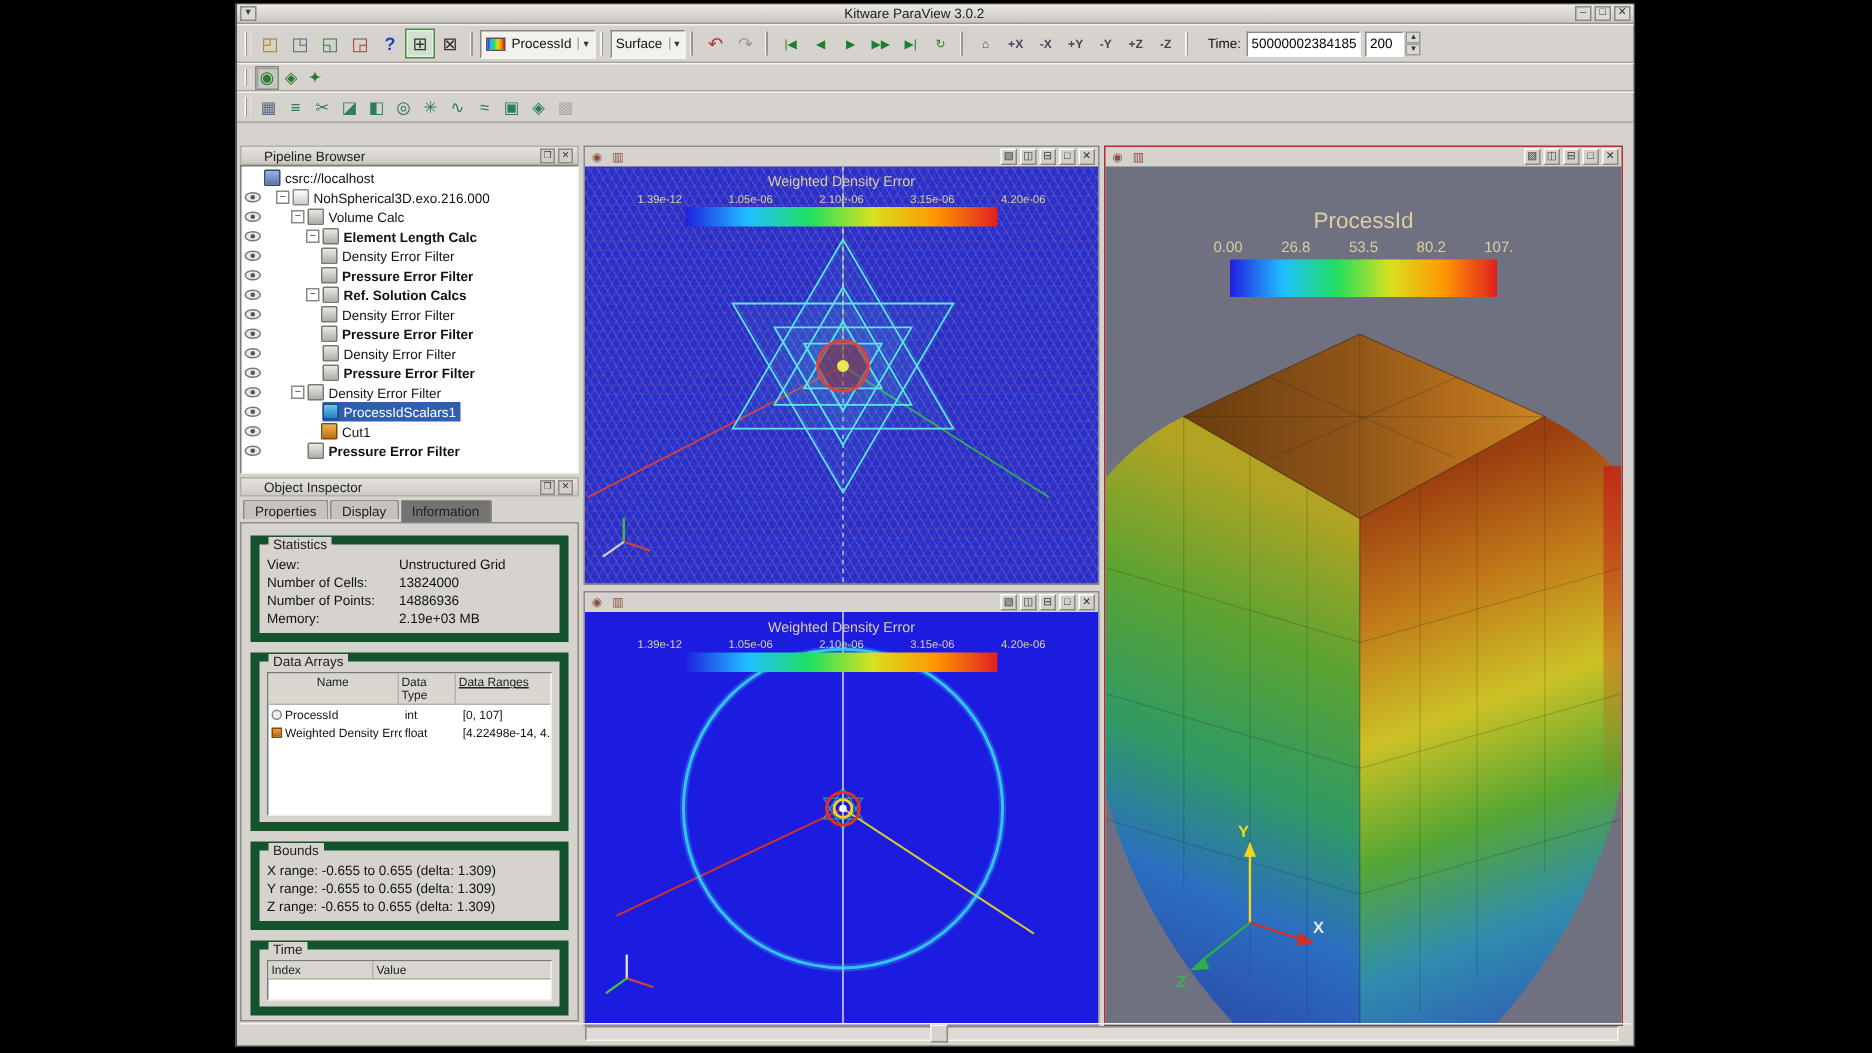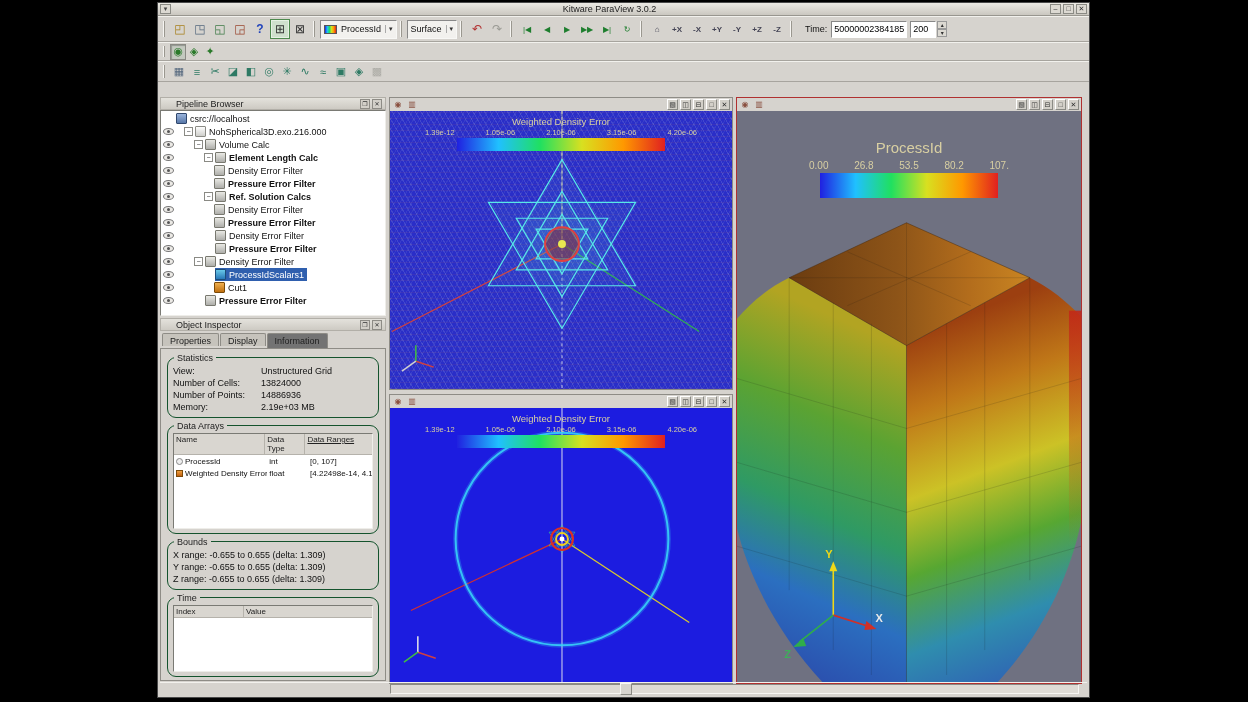--- a/index.html
+++ b/index.html
@@ -87,32 +87,32 @@
   .trow.sel .rbody { background:#2f5fae; }
   .trow.sel .tl { color:#fff; }
   .trow .tl.bold { font-weight:bold; }
 
   .insp-tabs { height:16px; display:flex; align-items:flex-start; padding-left:2px; margin-top:2px; }
   .tab { font-size:9px; color:#222; padding:2px 7px 1px; border:1px solid #8e8c86;
     border-bottom:none; background:#c6c3bc; border-radius:2px 2px 0 0; margin-right:1px; height:13px; }
   .tab.active { background:#737373; height:15px; position:relative; z-index:2; }
   .insp-content { flex:1; border:1px solid #8e8c86; margin-top:-1px; background:#d6d3ce;
     display:flex; flex-direction:column; padding:2px 0; }
-  .groupbox { border:1px solid #14532d; border-radius:9px; margin:6px 6px 1px; position:relative;
+  .groupbox { border:6px solid #14532d; border-radius:0; margin:6px 6px 1px; position:relative;
     padding:7px 5px 4px; }
   .gtitle { position:absolute; top:-5px; left:6px; background:#d6d3ce; font-size:9px;
     color:#222; padding:0 3px; }
   .srow { display:flex; font-size:9px; color:#111; line-height:12px; }
   .srow .sl { width:88px; flex:none; }
   .gb-time { flex:1; display:flex; flex-direction:column; }
   .datable { background:#fff; border:1px solid; border-color:#7a7a74 #eeede9 #eeede9 #7a7a74;
     font-size:8px; height:96px; overflow:hidden; }
   .dhead { display:flex; background:#d9d6d0; border-bottom:1px solid #b5b2ab; }
   .dhead span { padding:1px 2px; border-right:1px solid #b5b2ab; font-size:8px; color:#222; }
-  .dh1{width:96px;} .dh2{width:42px;} .dh3{width:70px; border-right:none!important;text-decoration:underline;}
+  .dh1{width:96px;text-align:center;} .dh2{width:42px;} .dh3{width:70px; border-right:none!important;text-decoration:underline;}
   .drow { display:flex; align-items:center; height:12px; color:#111; }
   .drow span { padding:0 2px; overflow:hidden; white-space:nowrap; }
   .dicon { width:7px; height:7px; flex:none; margin-left:2px; }
   .di-int { border:1px solid #888; border-radius:50%; background:#eee; }
   .di-float { background:linear-gradient(#f0a040,#c06010); border:1px solid #7c4a08; }
   .dn{width:87px;} .dt{width:42px;} .dr{width:66px;}
   .timetable { flex:1; background:#fff; border:1px solid;
     border-color:#7a7a74 #eeede9 #eeede9 #7a7a74; display:flex; flex-direction:column; }
 
   

